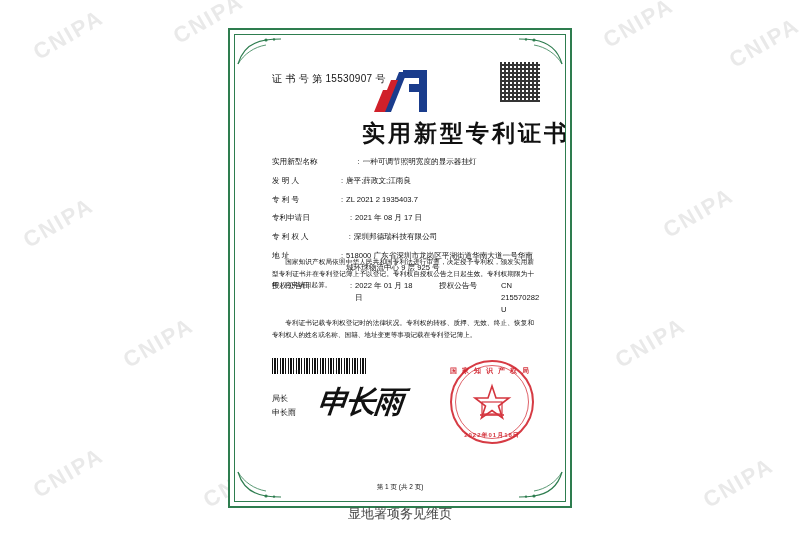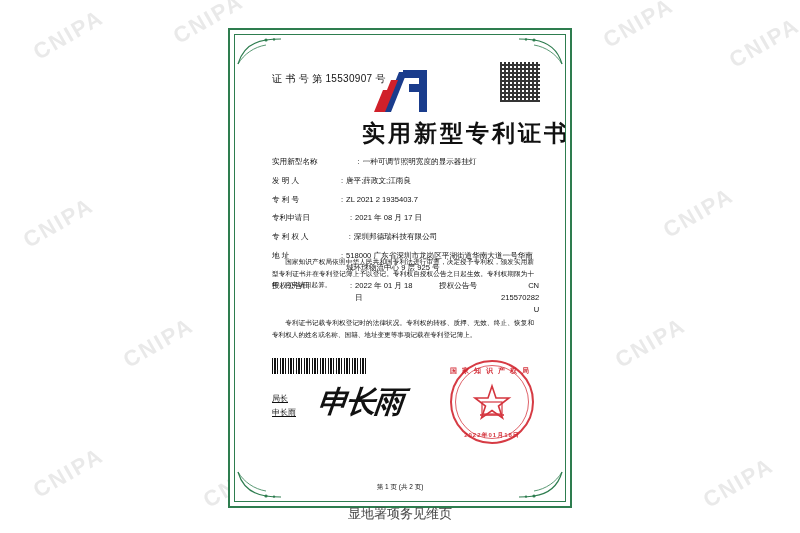--- a/index.html
+++ b/index.html
@@ -140,21 +140,21 @@
   .fvalue { flex: 1; }
   .fvalue .l2 { display: block; }
 
   .frow.two-col {
     display: flex;
     justify-content: flex-start;
   }
   .half-label { flex: 0 0 74px; }
   .half-val { flex: 0 0 62px; }
   .half-label2 { flex: 0 0 62px; white-space: nowrap; margin-left: 22px; }
-  .half-val2 { flex: 1; text-align: right; }
+  .half-val2 { flex: 1; }
 
   
   .para {
     position: absolute;
     left: 42px;
     width: 262px;
     font-size: 6.6px;
     line-height: 1.75;
     color: #111;
     text-align: justify;
@@ -177,21 +177,20 @@
   }
 
   
   .sig-label {
     position: absolute;
     left: 42px;
     top: 362px;
     font-size: 8px;
     line-height: 1.7;
     color: #111;
-    text-decoration: underline;
   }
   .sig-script {
     position: absolute;
     left: 88px;
     top: 352px;
     font-family: "DejaVu Serif", serif;
     font-size: 30px;
     font-style: italic;
     font-weight: bold;
     color: #111;

